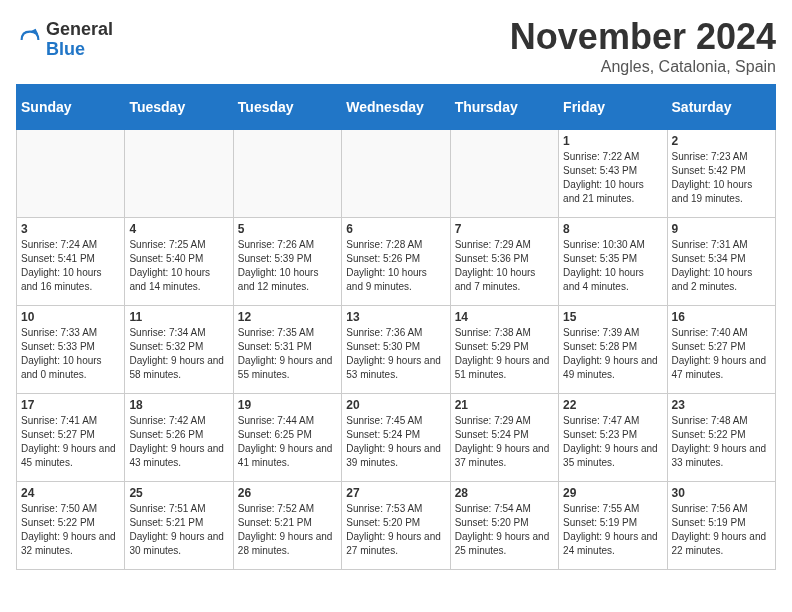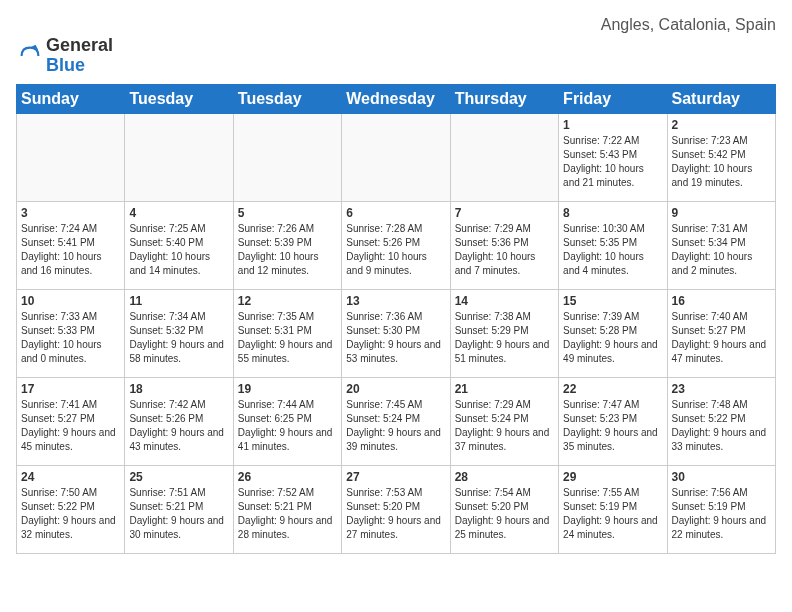--- a/index.html
+++ b/index.html
@@ -12,21 +12,21 @@
     }
     .header-area {
       display: flex;
       justify-content: space-between;
       align-items: flex-start;
       margin-bottom: 8px;
     }
     .logo {
       display: flex;
       align-items: center;
-      margin-top: 20px;
+      margin-top: 4px;
     }
     .logo-text {
       display: flex;
       flex-direction: column;
       line-height: 1.1;
     }
     .logo-general {
       font-size: 18px;
       font-weight: bold;
       color: #333;
@@ -54,22 +54,22 @@
       color: #555;
     }
     .calendar {
       width: 100%;
       border-collapse: collapse;
       table-layout: fixed;
     }
     .calendar th {
       background-color: #2176c7;
       color: white;
-      padding: 5px 4px;
-      font-size: 16px;
+      padding: 14px 4px;
+      font-size: 14px;
       text-align: left;
       border: 1px solid #2176c7;
     }
     .calendar td {
       border: 1px solid #ccc;
       padding: 4px;
       vertical-align: top;
       font-size: 10.5px;
       color: #333;
       height: 88px;
@@ -97,20 +97,21 @@
     <svg class="logo-icon" viewBox="0 0 40 40" xmlns="http://www.w3.org/2000/svg">
       <path d="M8 20 Q8 8 20 8 Q32 8 32 20" fill="none" stroke="#2176c7" stroke-width="3"></path>
       <path d="M20 8 L28 4 L32 12" fill="#2176c7"></path>
     </svg>
     <div class="logo-text">
       <span class="logo-general">General</span>
       <span class="logo-blue">Blue</span>
     </div>
   </div>
   <div class="title-area">
+    <div class="month-title">November 2024</div>
     <div class="location">Angles, Catalonia, Spain</div>
   </div>
 </div>
 
 <table class="calendar">
   <thead>
     <tr>
     <th>Sunday</th>
         <th>Tuesday</th>
         <th>Tuesday</th>

